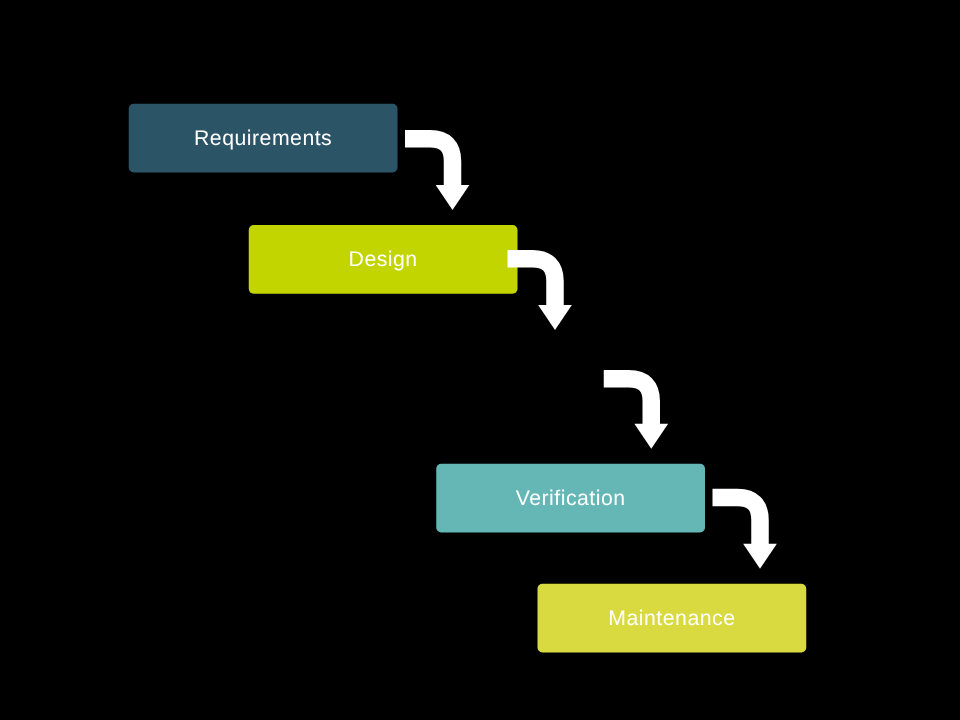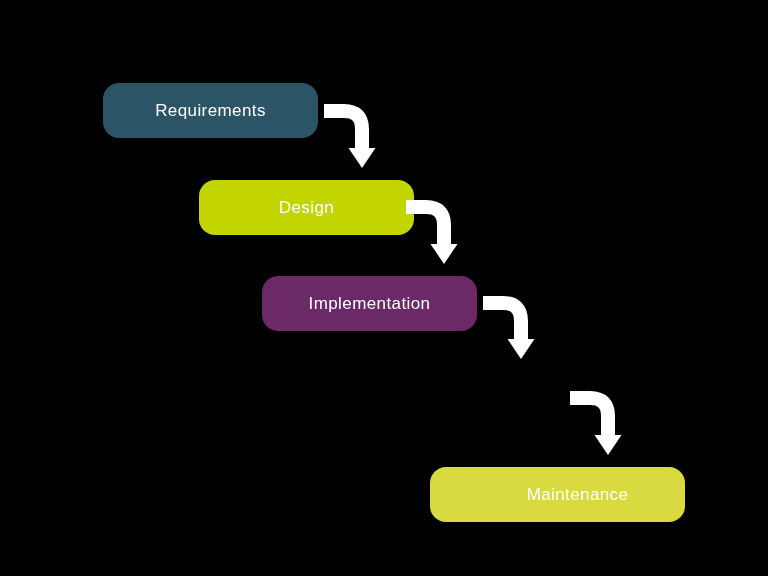--- a/index.html
+++ b/index.html
@@ -14,21 +14,21 @@
     position: relative;
     width: 768px;
     height: 576px;
     background: #000;
     font-family: "Liberation Sans", sans-serif;
   }
   .step {
     position: absolute;
     width: 215px;
     height: 55px;
-    border-radius: 16px;
+    border-radius: 4px;
     display: flex;
     align-items: center;
     justify-content: center;
   }
   #step-0 { left: 103px; top:  83px; }
   #step-1 { left: 199px; top: 180px; }
   #step-2 { left: 262px; top: 276px; }
   #step-3 { left: 349px; top: 371px; }
   #step-4 { left: 430px; top: 467px; }
   .step-label {
@@ -59,26 +59,26 @@
 <div class="diagram" style="background: rgb(0, 0, 0); --arrow: #ffffff; --text: #ffffff;">
 
   <div class="step" id="step-0" style="background: rgb(43, 84, 103);">
     <span class="step-label">Requirements</span>
   </div>
 
   <div class="step" id="step-1" style="background: rgb(194, 213, 0);">
     <span class="step-label">Design</span>
   </div>
 
-  <div class="step" id="step-2" style="background: rgb(107, 41, 104);">
-    <span class="step-label">Implementation</span>
+
+  <div class="step" id="step-3" style="background: rgb(100, 183, 180);">
+    <span class="step-label">Verification</span>
   </div>
 
-
-  <div class="step" id="step-4" style="background: rgb(217, 218, 63); padding-left: 40px;">
+  <div class="step" id="step-4" style="background: rgb(217, 218, 63);">
     <span class="step-label">Maintenance</span>
   </div>
 
   <svg class="arrows" width="768" height="576" viewBox="0 0 768 576">
 
     <g>
       <path class="arrow-shaft" d="M324 111 H344 Q362 111 362 129 V150"></path>
       <path class="arrow-head" d="M348.5 148 L375.5 148 L362 168 Z"></path>
     </g>
 

